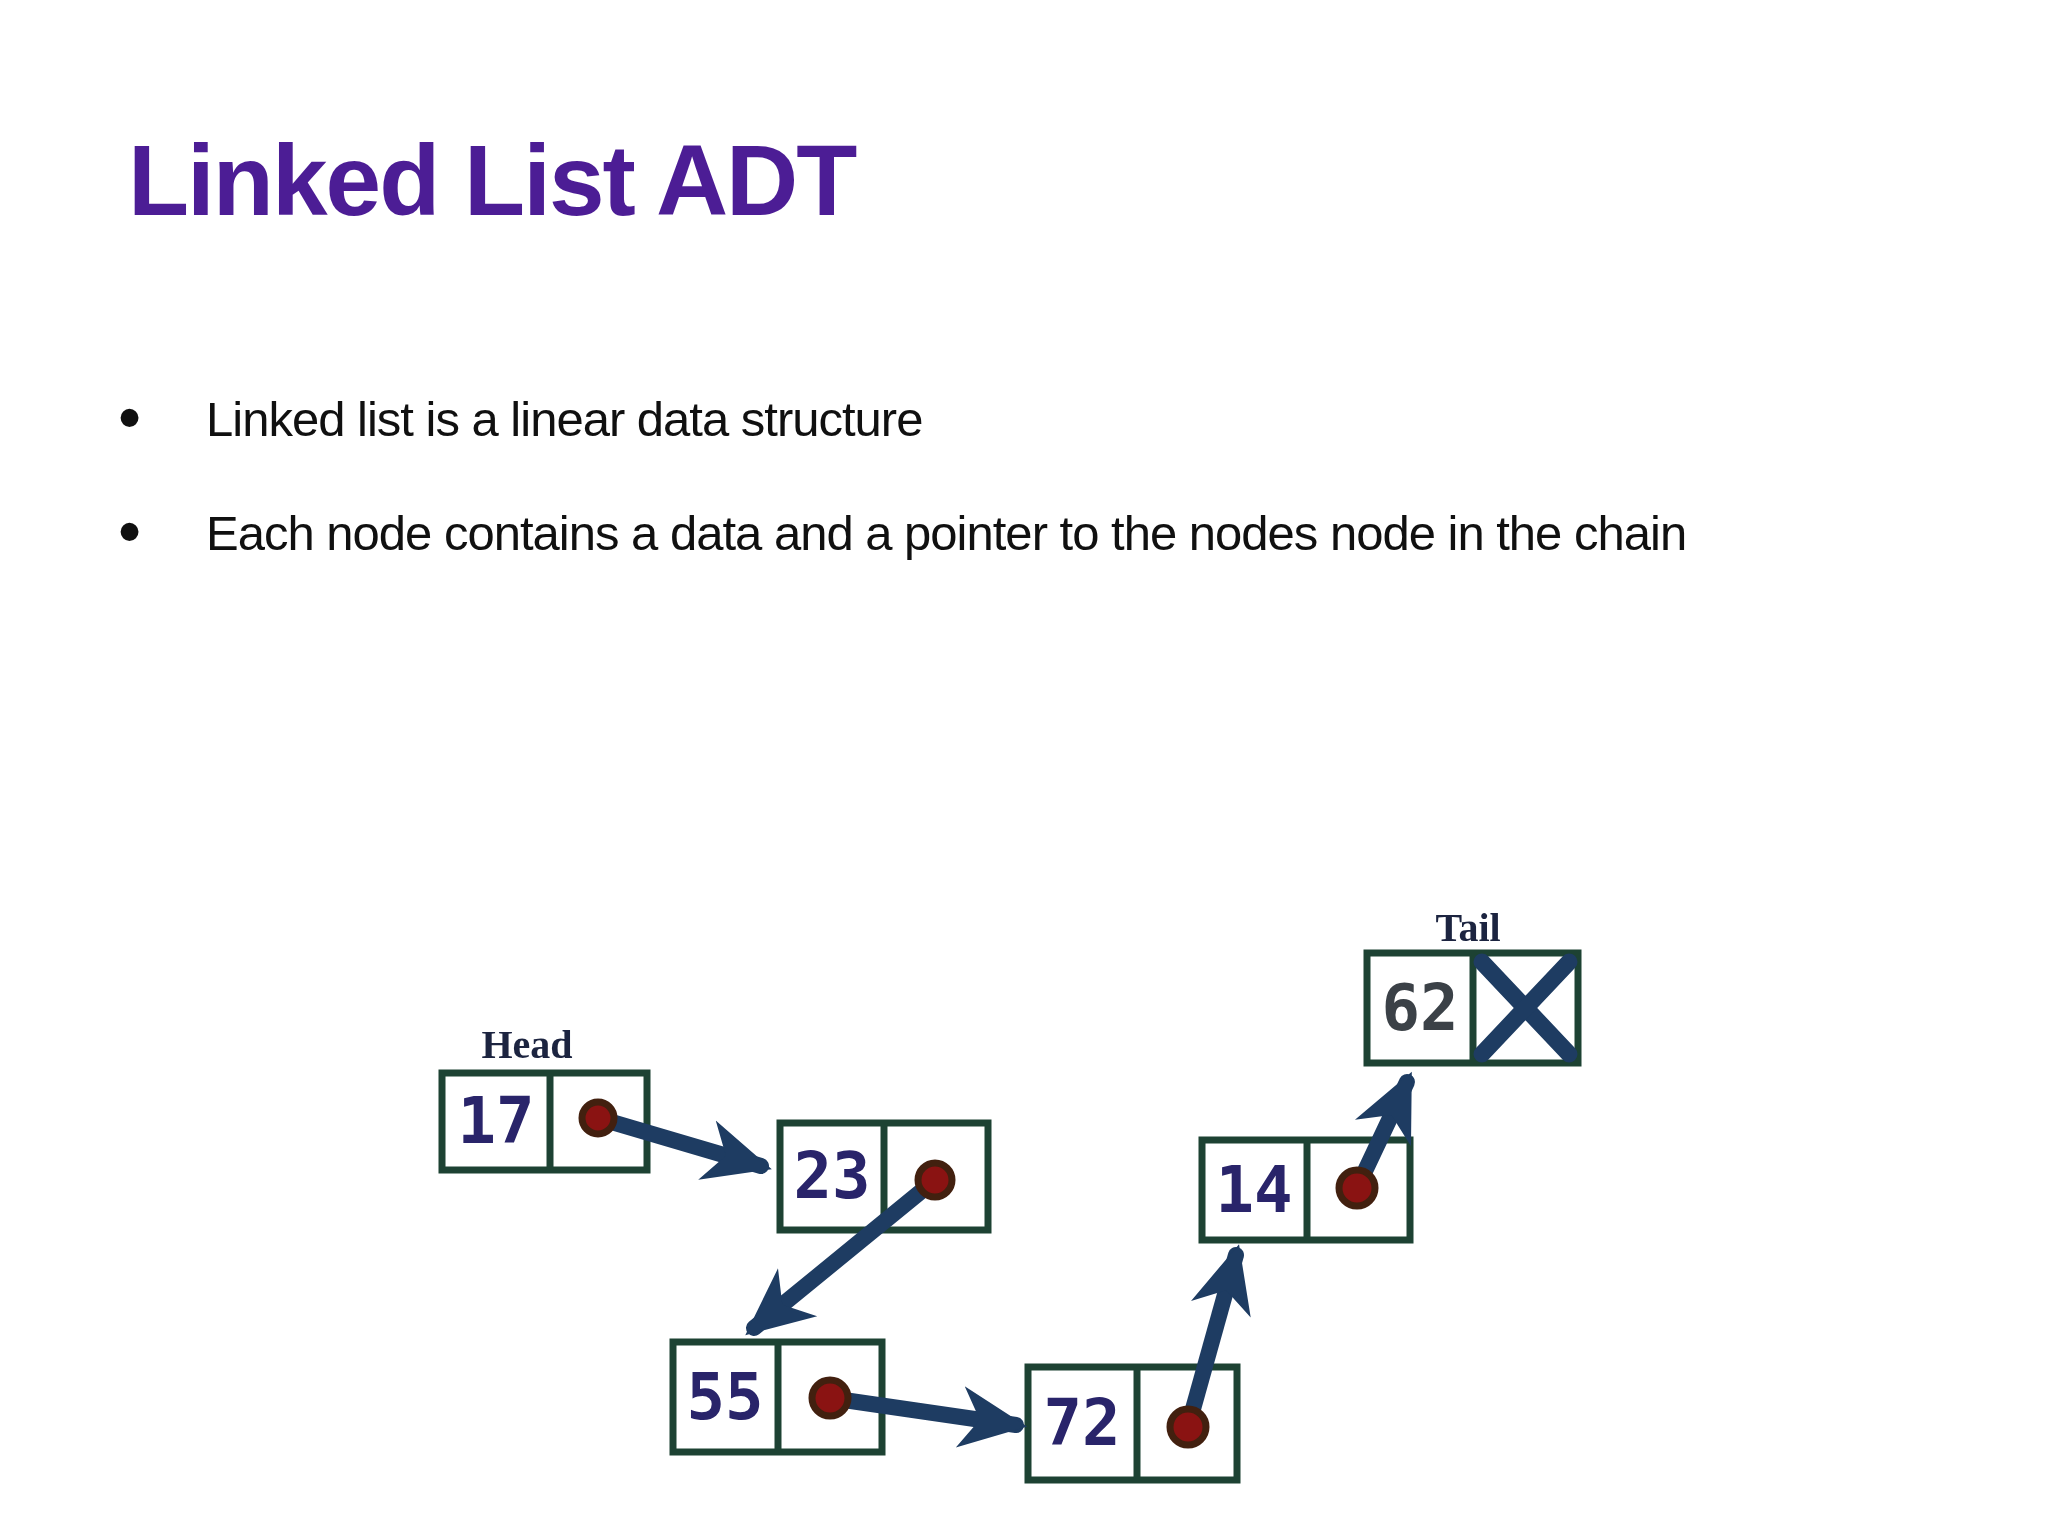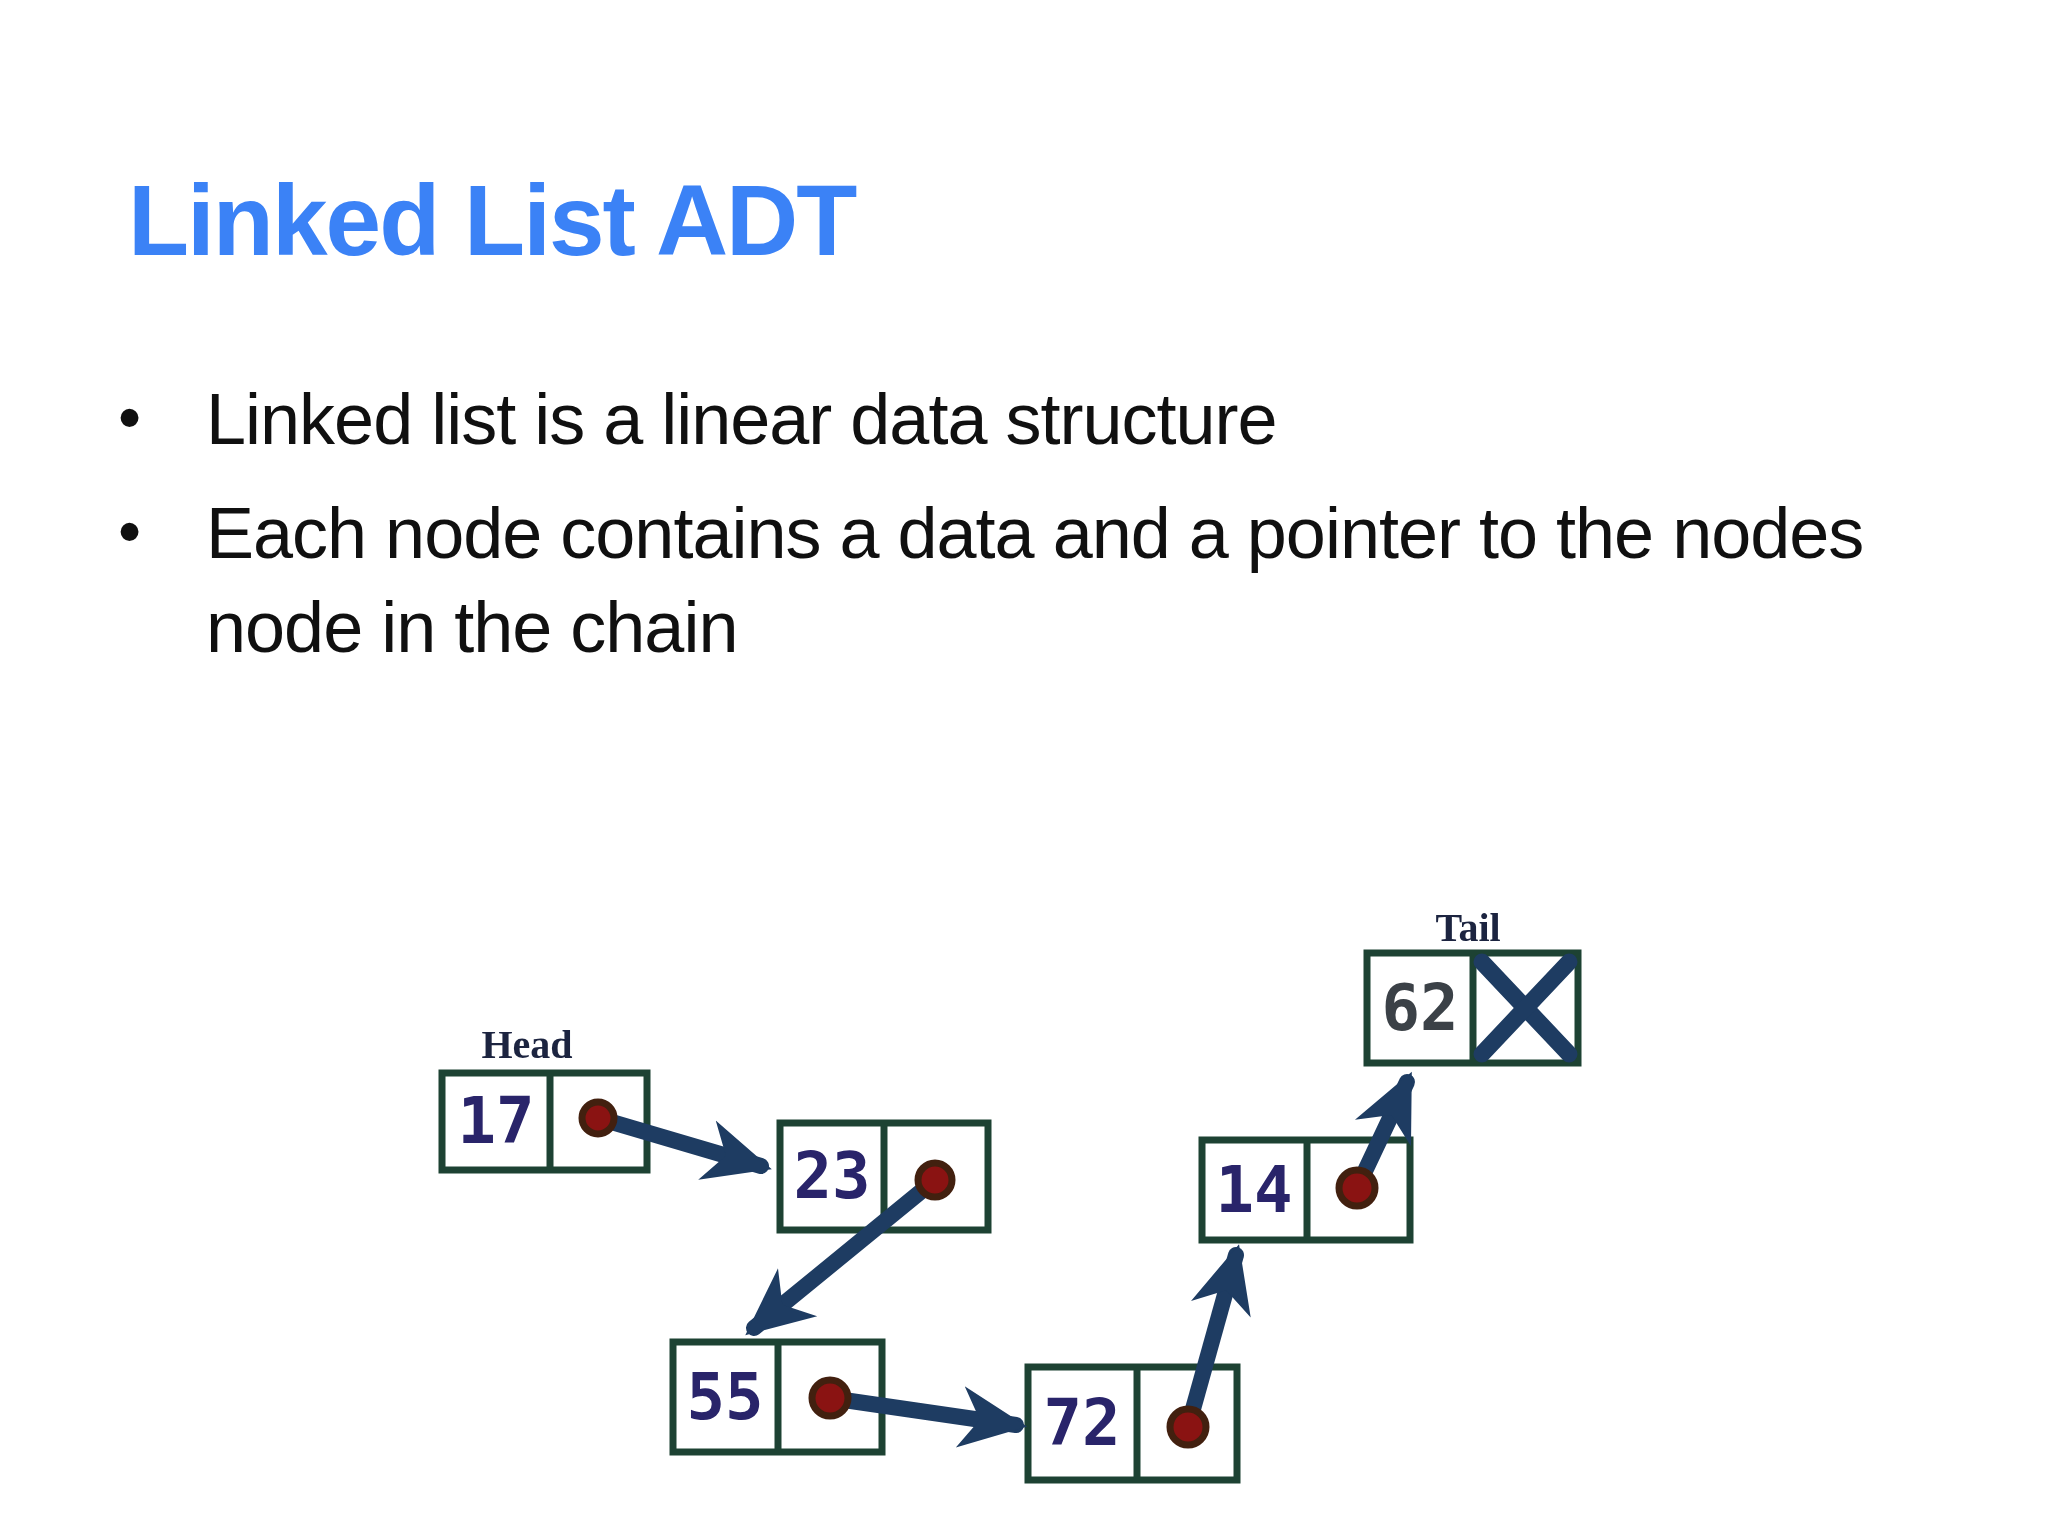--- a/index.html
+++ b/index.html
@@ -6,33 +6,32 @@
   body{
     width:2048px;height:1536px;
     background:#ffffff;
     font-family:"Liberation Sans",sans-serif;
     position:relative;
     overflow:hidden;
   }
   .slide{position:absolute;inset:0;}
   .title{
     position:absolute;left:128px;top:128px;
-    font-size:100px;font-weight:bold;color:#3b82f6;
+    font-size:100px;font-weight:bold;color:#4c1d95;
     letter-spacing:-2px;line-height:1.05;
     white-space:nowrap;
-    margin-top:40px;
   }
   .bullets{
     position:absolute;left:96px;top:372px;width:1904px;
     margin:0;padding:0;list-style:none;
   }
   .bullets li{
     position:relative;
     padding-left:110px;
-    font-size:72px;letter-spacing:-1px;line-height:94px;
+    font-size:49px;letter-spacing:-1px;line-height:94px;
     color:#101010;
     margin-bottom:20px;
   }
   .bullets li::before{
     content:"\2022";
     position:absolute;left:22px;top:-2px;
     font-size:66px;color:#101010;
   }
   svg.diagram{position:absolute;left:0;top:0;}
   .node-rect{fill:#ffffff;stroke:#1d4233;stroke-width:7;}

